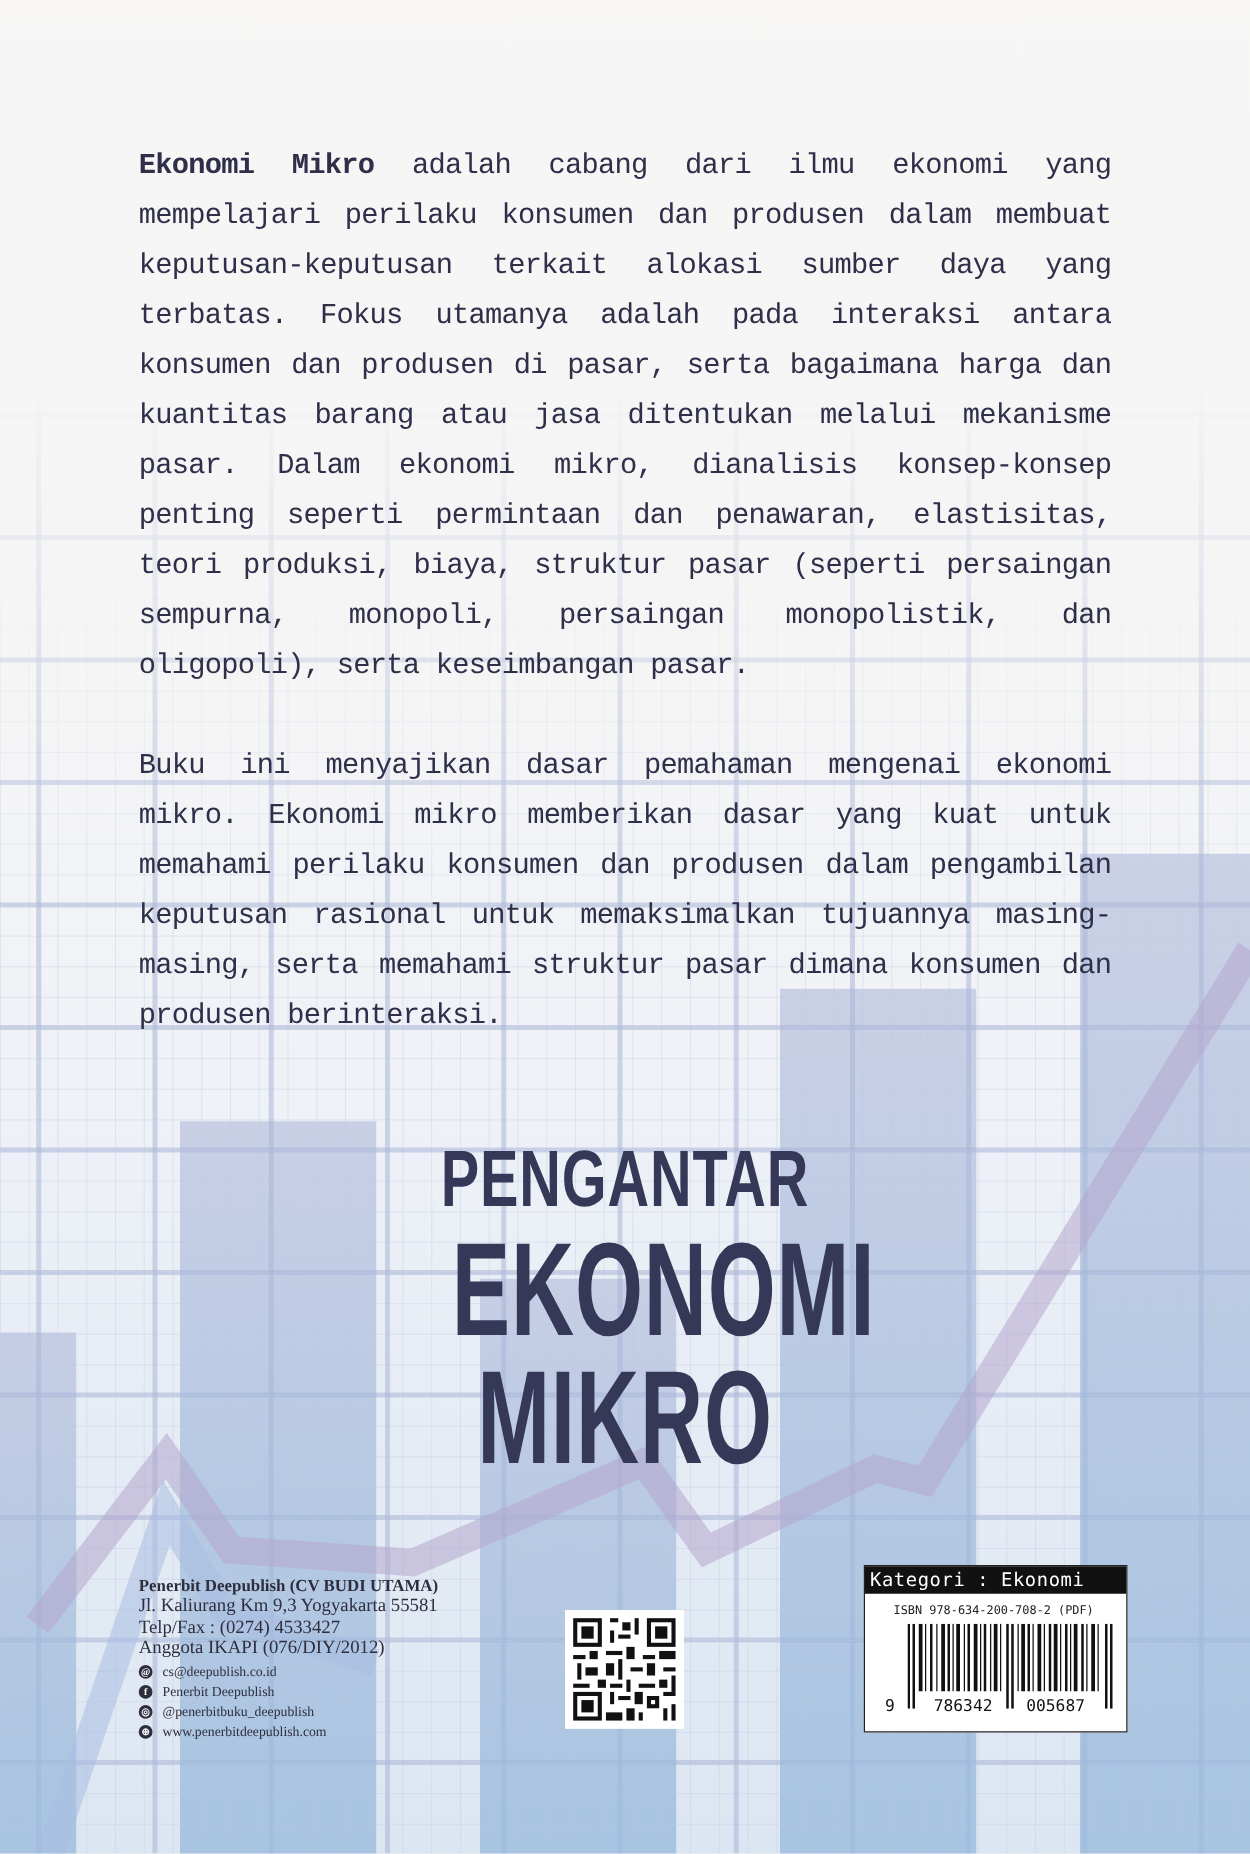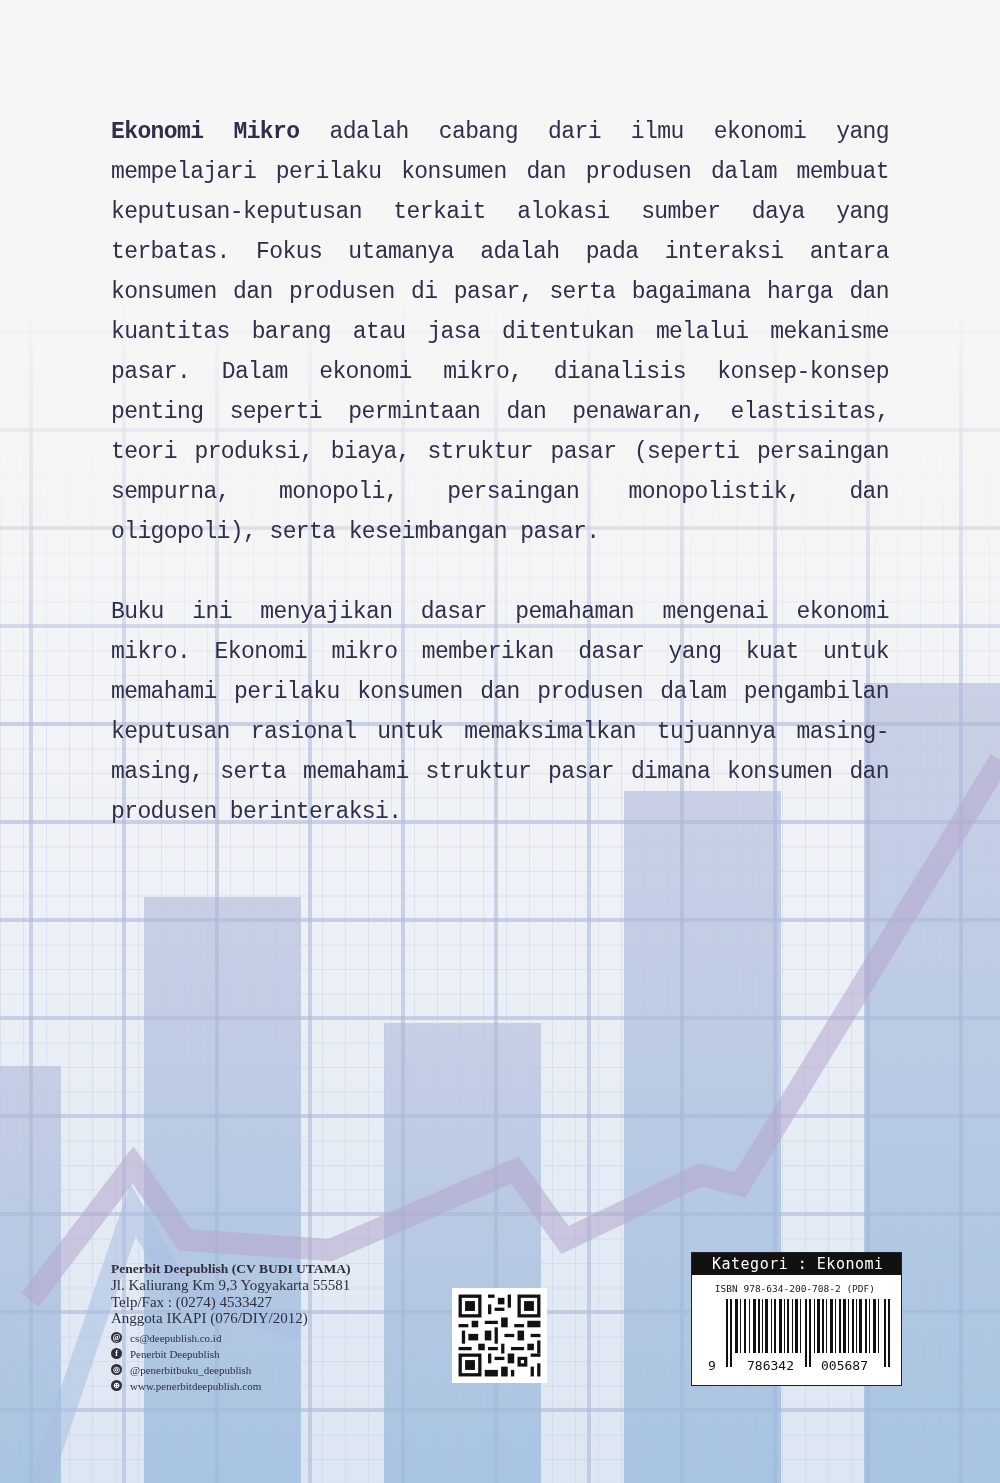--- a/index.html
+++ b/index.html
@@ -35,21 +35,21 @@
   .title .t3 { font-size:106px; line-height:102px; transform:scaleX(0.66); transform-origin:center; display:block; }
   .publisher { position:absolute; left:111px; top:1260px; color:#2e2e3e; font-family:Liberation Serif, serif; }
   .publisher .name { font-size:13.5px; font-weight:bold; line-height:17px; }
   .publisher .line { font-size:15px; line-height:16.5px; }
   .publisher .contact { font-size:11px; line-height:16px; display:flex; align-items:center; }
   .publisher .contact .ic { width:11px; height:11px; border-radius:50%; background:#2e2e3e; color:#fff; font-size:8px; line-height:11px;
     text-align:center; margin-right:8px; display:inline-block; font-weight:bold; }
   .qr { position:absolute; left:452px; top:1288px; width:95px; height:95px; background:#fff; }
   .barcode-box { position:absolute; left:691px; top:1252px; width:211px; height:134px; background:#fff; border:1px solid #222; box-sizing:border-box; }
   .barcode-box .cat { background:#111; color:#fff; font-family:"DejaVu Sans Mono", monospace; font-size:15px; line-height:22px; height:22px;
-    padding-left:20px; letter-spacing:0.5px; }
+    padding-left:4px; letter-spacing:0.5px; }
   .barcode-box .isbn { position:absolute; top:30px; right:26px; font-family:"DejaVu Sans Mono", monospace; font-size:9.5px; color:#222; }
   .barcode-box .bars { position:absolute; left:34px; top:46px; }
   .barcode-box .d { position:absolute; font-family:"DejaVu Sans Mono", monospace; font-size:13px; color:#111; top:105px; }
 </style>
 </head>
 <body>
 
 <div class="cover">
 
   <div class="grid-major"></div>
@@ -63,20 +63,25 @@
   <svg class="trend" viewBox="0 0 1000 1483">
     <polyline points="30,1300 133,1165 185,1240 330,1250 515,1170 565,1240 700,1175 740,1185 1000,760" fill="none" stroke="rgba(180,165,205,0.55)" stroke-width="22" stroke-linejoin="miter"></polyline>
     <polyline points="40,1483 133,1210 180,1290 300,1330" fill="none" stroke="rgba(170,190,225,0.55)" stroke-width="22"></polyline>
   </svg>
 
   <div class="content">
     <p><b>Ekonomi Mikro</b><span> adalah cabang dari ilmu ekonomi yang mempelajari perilaku konsumen dan produsen dalam membuat keputusan-keputusan terkait alokasi sumber daya yang terbatas. Fokus utamanya adalah pada interaksi antara konsumen dan produsen di pasar, serta bagaimana harga dan kuantitas barang atau jasa ditentukan melalui mekanisme pasar. Dalam ekonomi mikro, dianalisis konsep-konsep penting seperti permintaan dan penawaran, elastisitas, teori produksi, biaya, struktur pasar (seperti persaingan sempurna, monopoli, persaingan monopolistik, dan oligopoli), serta keseimbangan pasar.</span></p>
     <p><span>Buku ini menyajikan dasar pemahaman mengenai ekonomi mikro. Ekonomi mikro memberikan dasar yang kuat untuk memahami perilaku konsumen dan produsen dalam pengambilan keputusan rasional untuk memaksimalkan tujuannya masing-masing, serta memahami struktur pasar dimana konsumen dan produsen berinteraksi.</span></p>
   </div>
 
+  <div class="title">
+    <span class="t1">PENGANTAR</span>
+    <span class="t2">EKONOMI</span>
+    <span class="t3">MIKRO</span>
+  </div>
 
   <div class="publisher">
     <div class="name">Penerbit Deepublish (CV BUDI UTAMA)</div>
     <div class="line">Jl. Kaliurang Km 9,3 Yogyakarta 55581</div>
     <div class="line">Telp/Fax : (0274) 4533427</div>
     <div class="line" style="margin-bottom:3px;">Anggota IKAPI (076/DIY/2012)</div>
     <div class="contact">
       <span class="ic">@</span>
       <span>cs@deepublish.co.id</span>
     </div>

